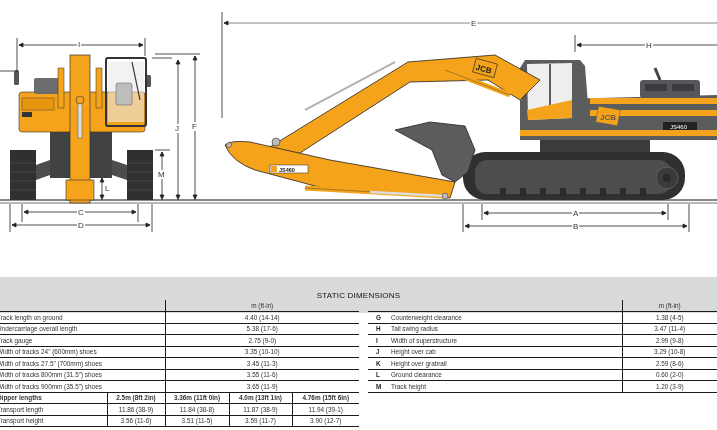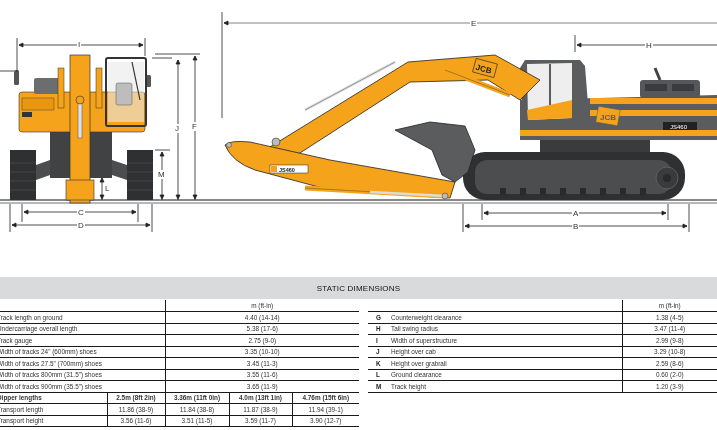--- a/index.html
+++ b/index.html
@@ -1,21 +1,21 @@
 <!DOCTYPE html>
 <html><head>
 <meta charset="utf-8">
 <style>
   * { box-sizing: border-box; margin: 0; padding: 0; }
   html, body { width: 717px; height: 430px; overflow: hidden; background: #ffffff; }
   body { font-family: "Liberation Sans", sans-serif; color: #222; position: relative; }
   .diagram { position: absolute; left: 0; top: 0; width: 717px; height: 240px; }
   .diagram svg { position: absolute; left: 0; top: 0; }
   .dim-label { position: absolute; font-size: 8px; color: #333; background: #fff; padding: 0 1px; line-height: 9px; }
-  .header-band { position: absolute; left: 0; top: 277px; width: 717px; height: 22px; background: #d9dadb; display: flex; align-items: center; justify-content: center; }
+  .header-band { position: absolute; left: 0; top: 277px; width: 717px; height: 36px; background: #d9dadb; display: flex; align-items: center; justify-content: center; }
   .header-band span { font-size: 8px; letter-spacing: 0.2px; color: #111; }
   table { border-collapse: collapse; position: absolute; font-size: 6.4px; color: #333; }
   td { height: 11.5px; padding: 0 3px; white-space: nowrap; border-bottom: 1px solid #1a1a1a; }
   td.val { text-align: center; border-left: 1px solid #1a1a1a; }
   tr.head td { border-bottom: 1px solid #1a1a1a; }
   tr.head td.val { border-left: 1.5px solid #1a1a1a; }
   td.letter { font-weight: bold; width: 12px; padding-left: 8px; color: #222; }
   .tleft { left: -6px; top: 300px; width: 365px; }
   .tright { left: 368px; top: 300px; width: 349px; }
   .bold { font-weight: bold; }

